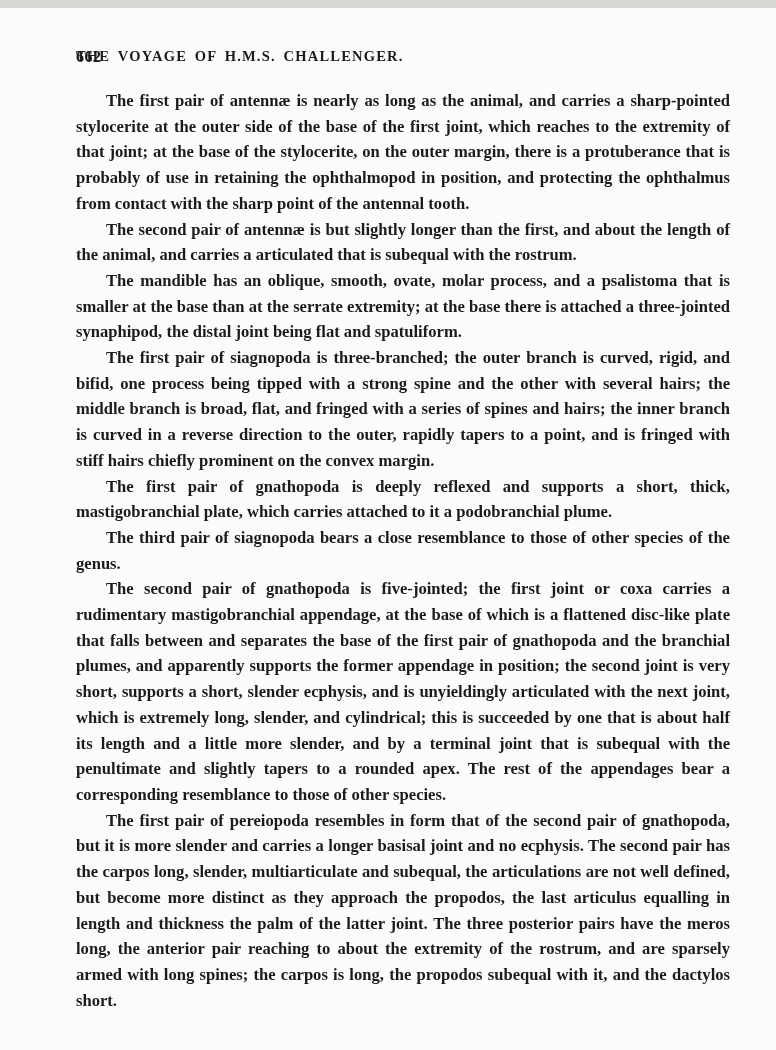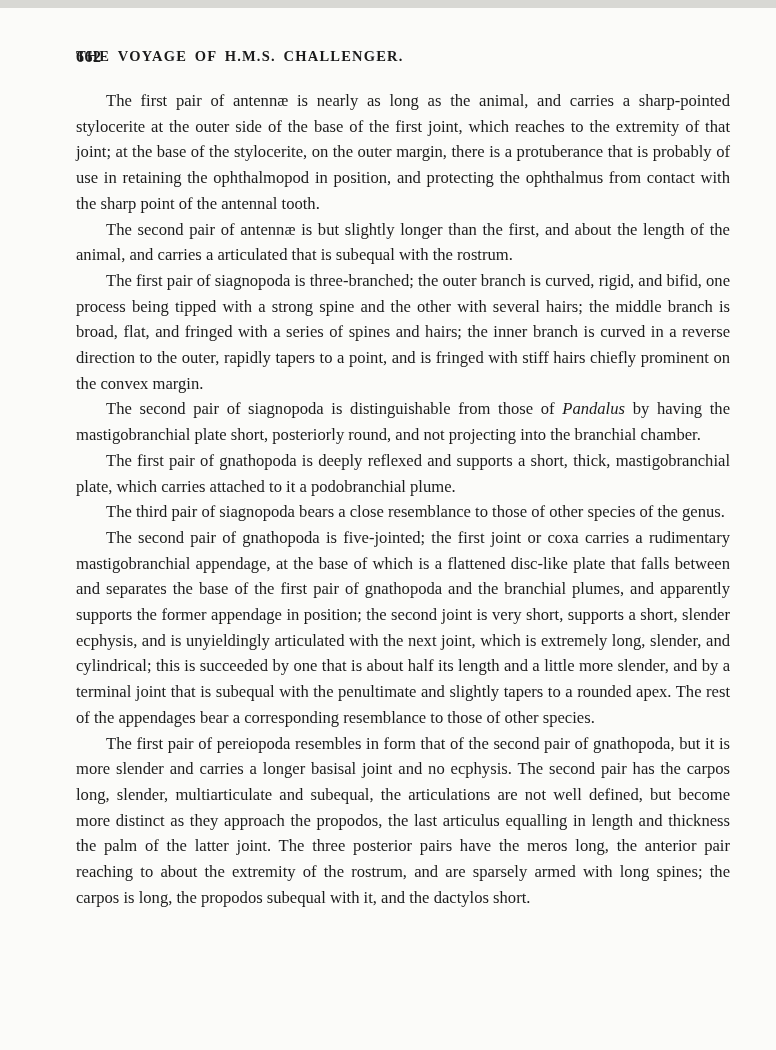--- a/index.html
+++ b/index.html
@@ -36,20 +36,21 @@
     right: 4px;
     font-weight: bold;
     font-size: 14.5px;
     letter-spacing: 1.2px;
     word-spacing: 3px;
   }
   .body-text {
     font-size: 16.6px;
     line-height: 25.7px;
     text-align: justify;
+    font-weight: bold;
   }
   .body-text p {
     margin: 0;
     padding: 0;
     text-indent: 30px;
   }
   .body-text i {
     font-style: italic;
   }
 </style>
@@ -57,20 +58,20 @@
 <body>
 
 <div class="book-page">
   <div class="page-header">
     <span class="page-number">662</span>
     <span class="running-title">THE VOYAGE OF H.M.S. CHALLENGER.</span>
   </div>
   <div class="body-text">
       <p><span>The first pair of antennæ is nearly as long as the animal, and carries a sharp-pointed stylocerite at the outer side of the base of the first joint, which reaches to the extremity of that joint; at the base of the stylocerite, on the outer margin, there is a protuberance that is probably of use in retaining the ophthalmopod in position, and protecting the ophthalmus from contact with the sharp point of the antennal tooth.</span></p>
       <p><span>The second pair of antennæ is but slightly longer than the first, and about the length of the animal, and carries a articulated that is subequal with the rostrum.</span></p>
+      <p><span>The mandible has an oblique, smooth, ovate, molar process, and a psalistoma that is smaller at the base than at the serrate extremity; at the base there is attached a three-jointed synaphipod, the distal joint being flat and spatuliform.</span></p>
       <p><span>The first pair of siagnopoda is three-branched; the outer branch is curved, rigid, and bifid, one process being tipped with a strong spine and the other with several hairs; the middle branch is broad, flat, and fringed with a series of spines and hairs; the inner branch is curved in a reverse direction to the outer, rapidly tapers to a point, and is fringed with stiff hairs chiefly prominent on the convex margin.</span></p>
-      <p><span>The second pair of siagnopoda is distinguishable from those of </span><i>Pandalus</i><span> by having the mastigobranchial plate short, posteriorly round, and not projecting into the branchial chamber.</span></p>
       <p><span>The first pair of gnathopoda is deeply reflexed and supports a short, thick, mastigobranchial plate, which carries attached to it a podobranchial plume.</span></p>
       <p><span>The third pair of siagnopoda bears a close resemblance to those of other species of the genus.</span></p>
       <p><span>The second pair of gnathopoda is five-jointed; the first joint or coxa carries a rudimentary mastigobranchial appendage, at the base of which is a flattened disc-like plate that falls between and separates the base of the first pair of gnathopoda and the branchial plumes, and apparently supports the former appendage in position; the second joint is very short, supports a short, slender ecphysis, and is unyieldingly articulated with the next joint, which is extremely long, slender, and cylindrical; this is succeeded by one that is about half its length and a little more slender, and by a terminal joint that is subequal with the penultimate and slightly tapers to a rounded apex. The rest of the appendages bear a corresponding resemblance to those of other species.</span></p>
       <p><span>The first pair of pereiopoda resembles in form that of the second pair of gnathopoda, but it is more slender and carries a longer basisal joint and no ecphysis. The second pair has the carpos long, slender, multiarticulate and subequal, the articulations are not well defined, but become more distinct as they approach the propodos, the last articulus equalling in length and thickness the palm of the latter joint. The three posterior pairs have the meros long, the anterior pair reaching to about the extremity of the rostrum, and are sparsely armed with long spines; the carpos is long, the propodos subequal with it, and the dactylos short.</span></p>
     </div>
 </div>
 
 </body></html>

